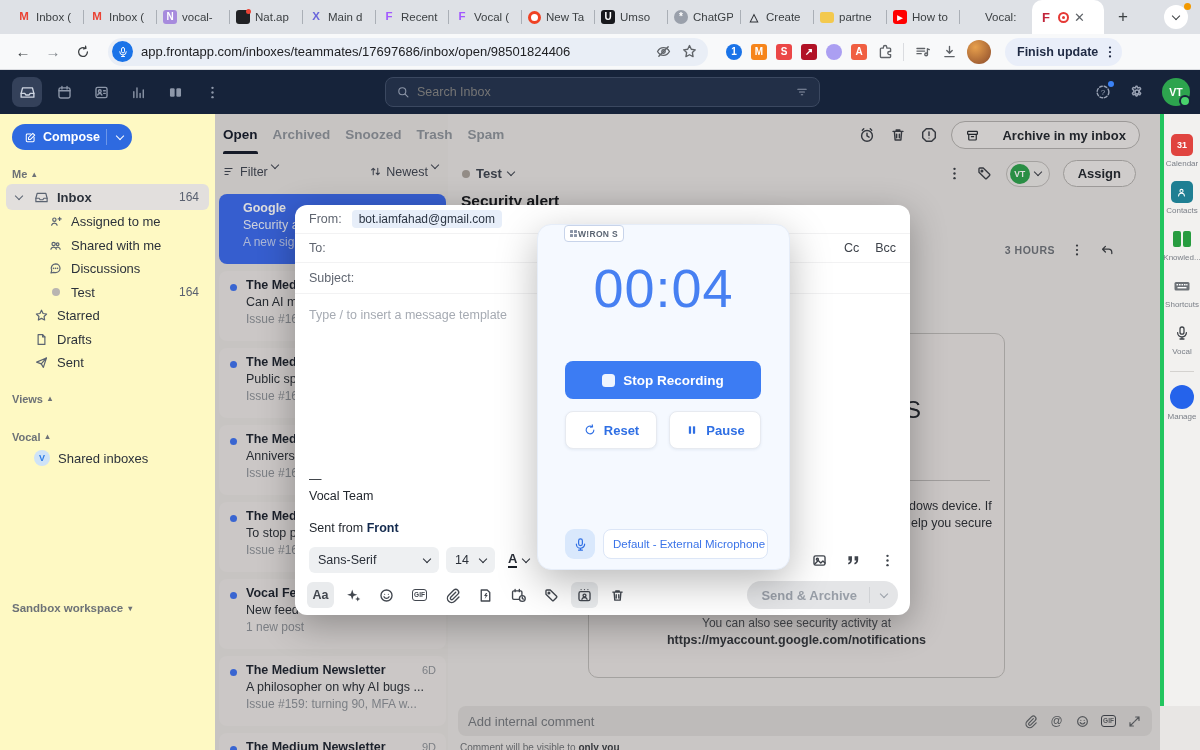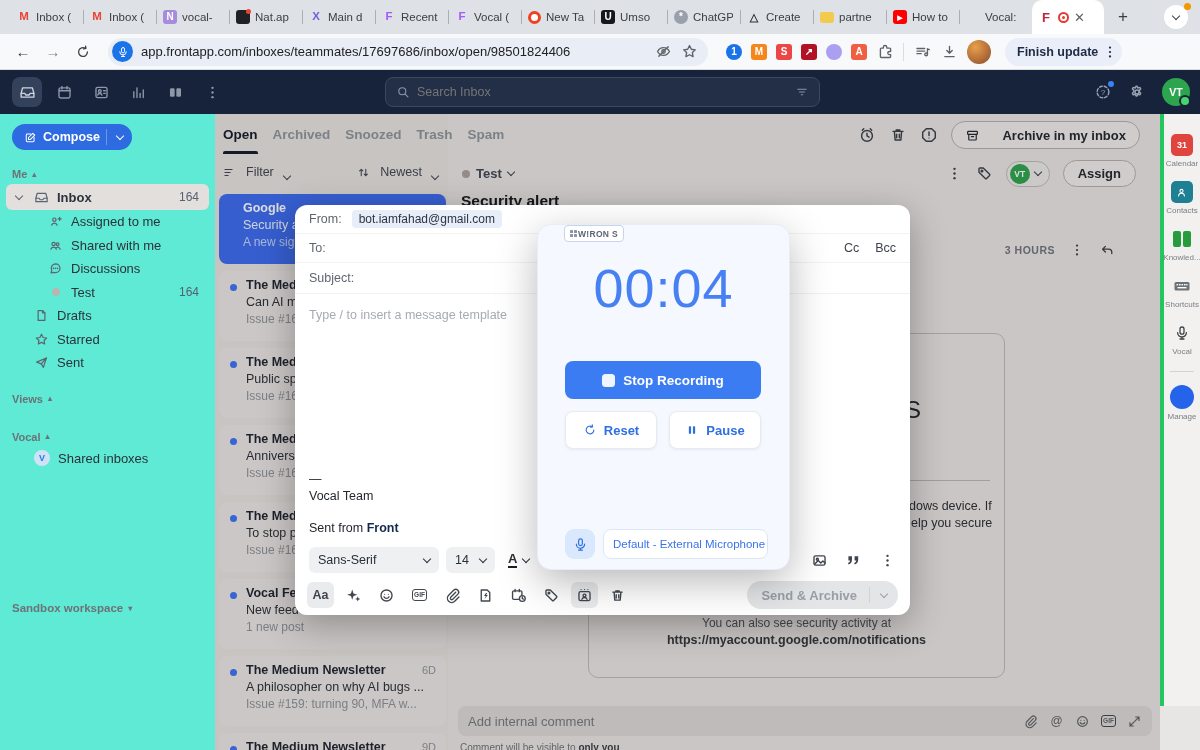--- a/index.html
+++ b/index.html
@@ -72,21 +72,21 @@
   .tb-ric svg { width:18px; height:18px; }
   .tb-ric .bluedot { position:absolute; right:-2px; top:-2px; width:6px; height:6px; border-radius:50%; background:#3b82f6; }
   #tb-avatar { width:28px; height:28px; border-radius:50%; background:var(--avatar-green,#2da44e); color:#fff; font-size:10.5px; font-weight:bold; display:flex; align-items:center; justify-content:center; position:relative; }
   #tb-avatar::after { content:""; position:absolute; right:-1px; bottom:-1px; width:8px; height:8px; border-radius:50%; background:#49d36c; border:2px solid #16233a; }
 
   
   #workspace { position:absolute; left:0; top:114px; width:1200px; height:636px; }
   #dim { position:absolute; left:215px; top:0; width:945px; height:636px; background:rgba(24,21,18,.15); z-index:10; pointer-events:none; }
 
   
-  #sidebar { position:absolute; left:0; top:0; width:215px; height:636px; background:#5eead4; padding-top:10px; }
+  #sidebar { position:absolute; left:0; top:0; width:215px; height:636px; background:#fef9c3; padding-top:10px; }
   #compose-btn { margin:0 0 14px 12px; width:120px; height:26px; background:var(--compose-blue,#2e6ae0); border-radius:13px; display:flex; align-items:center; color:#fff; font-size:12.5px; font-weight:bold; }
   #compose-btn .cmain { flex:1; display:flex; align-items:center; gap:6px; padding-left:12px; }
   #compose-btn .cmain svg { width:13px; height:13px; }
   #compose-btn .cchev { width:26px; display:flex; align-items:center; justify-content:center; border-left:1px solid rgba(255,255,255,.3); height:16px; }
   .side-header { padding:4px 12px; font-size:11px; font-weight:bold; color:#6d7277; display:flex; align-items:center; gap:5px; height:20px; }
   .side-header .tri { font-size:8px; }
   .side-item { height:23.5px; display:flex; align-items:center; gap:8px; font-size:13px; color:#2c323b; padding-left:28px; position:relative; margin:0 6px; border-radius:6px; }
   .side-item.ind2 { padding-left:42px; }
   .side-item.selected { background:#e2dfdd; font-weight:bold; height:26px; }
   .side-item .s-ic { width:15px; height:15px; color:#5b6472; flex:none; display:flex; align-items:center; justify-content:center; }
@@ -97,21 +97,21 @@
   .v-avatar { width:16px; height:16px; border-radius:50%; background:#cfe3f7; color:#2c7be5; font-size:9px; font-weight:bold; display:flex; align-items:center; justify-content:center; flex:none; }
   #workspace-switcher { position:absolute; left:12px; top:488px; font-size:11.5px; font-weight:bold; color:#6d7277; display:flex; align-items:center; gap:5px; }
 
   
   #listcol { position:absolute; left:215px; top:0; width:233px; height:636px; background:#e6e3e1; }
   #list-tabs { height:40px; display:flex; align-items:center; gap:15px; padding-left:8px; }
   .ltab { font-size:13.5px; font-weight:bold; color:#8e949c; position:relative; height:40px; display:flex; align-items:center; }
   .ltab.active { color:#141c2b; }
   .ltab.active::after { content:""; position:absolute; left:0; right:0; bottom:0; height:3px; border-radius:2px 2px 0 0; background:#141c2b; }
   #list-filter-row { height:36px; display:flex; align-items:center; justify-content:space-between; padding:0 10px 0 8px; color:#3f4652; font-size:12.5px; }
-  .lf-chunk { display:flex; align-items:flex-end; gap:10px; }
+  .lf-chunk { display:flex; align-items:flex-start; gap:4px; }
   .lf-chunk svg { width:13px; height:13px; }
   #cards { padding:4px 2px 0 4px; overflow:hidden; height:560px; }
   .card { height:70px; margin-bottom:7px; background:#eae7e5; border-radius:8px; padding:7px 10px 0 27px; position:relative; overflow:hidden; }
   .card .c-dot { position:absolute; left:11px; top:13px; width:7px; height:7px; border-radius:50%; background:#3f74f3; }
   .card .c-row1 { display:flex; align-items:baseline; }
   .card .c-sender { font-size:12.5px; font-weight:bold; color:#1d2430; white-space:nowrap; overflow:hidden; flex:1; }
   .card .c-time { font-size:11px; color:#8d9299; margin-left:6px; flex:none; }
   .card .c-line1 { font-size:12.5px; color:#2a3038; margin-top:3px; white-space:nowrap; overflow:hidden; }
   .card .c-line2 { font-size:12px; color:#8d9299; margin-top:3px; white-space:nowrap; overflow:hidden; }
   .card.selected { background:var(--selected-card-blue,#3b6cf0); padding-left:24px; }
@@ -516,33 +516,33 @@
           <div class="side-item ind2">
             <span class="s-ic">
               <span class="graydot"></span>
             </span>
             <span>Test</span>
             <span class="s-count">164</span>
           </div>
           <div class="side-item">
             <span class="s-ic">
               <svg viewBox="0 0 20 20" fill="none" stroke="currentColor" stroke-width="1.6" stroke-linecap="round" stroke-linejoin="round">
-                <path d="M5.5 3.5h6l3 3v10h-9z"></path>
-                <path d="M11.5 3.5v3h3"></path>
-              </svg>
-            </span>
-            <span>Drafts</span>
+                <path d="M10 3l2.1 4.3 4.7.7-3.4 3.3.8 4.7L10 13.8 5.8 16l.8-4.7L3.2 8l4.7-.7z"></path>
+              </svg>
+            </span>
+            <span>Starred</span>
           </div>
           <div class="side-item">
             <span class="s-ic">
               <svg viewBox="0 0 20 20" fill="none" stroke="currentColor" stroke-width="1.6" stroke-linecap="round" stroke-linejoin="round">
-                <path d="M10 3l2.1 4.3 4.7.7-3.4 3.3.8 4.7L10 13.8 5.8 16l.8-4.7L3.2 8l4.7-.7z"></path>
-              </svg>
-            </span>
-            <span>Starred</span>
+                <path d="M5.5 3.5h6l3 3v10h-9z"></path>
+                <path d="M11.5 3.5v3h3"></path>
+              </svg>
+            </span>
+            <span>Drafts</span>
           </div>
           <div class="side-item">
             <span class="s-ic">
               <svg viewBox="0 0 20 20" fill="none" stroke="currentColor" stroke-width="1.6" stroke-linecap="round" stroke-linejoin="round">
                 <path d="M3.5 9.5L16.5 4l-4 12.5-2.8-4.7z"></path>
                 <path d="M9.7 11.8L16.5 4"></path>
               </svg>
             </span>
             <span>Sent</span>
           </div>

